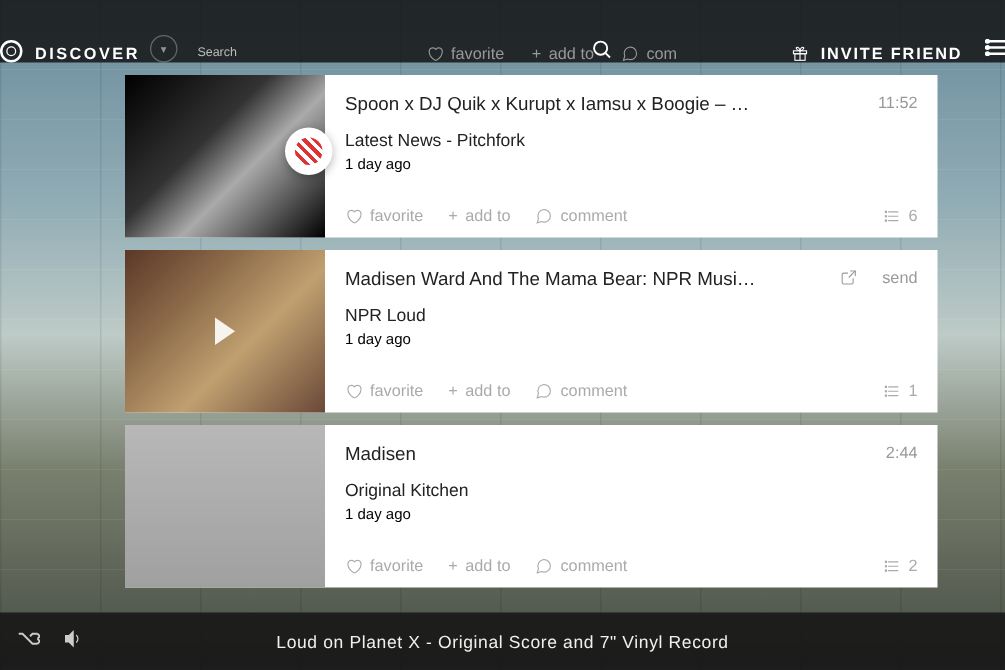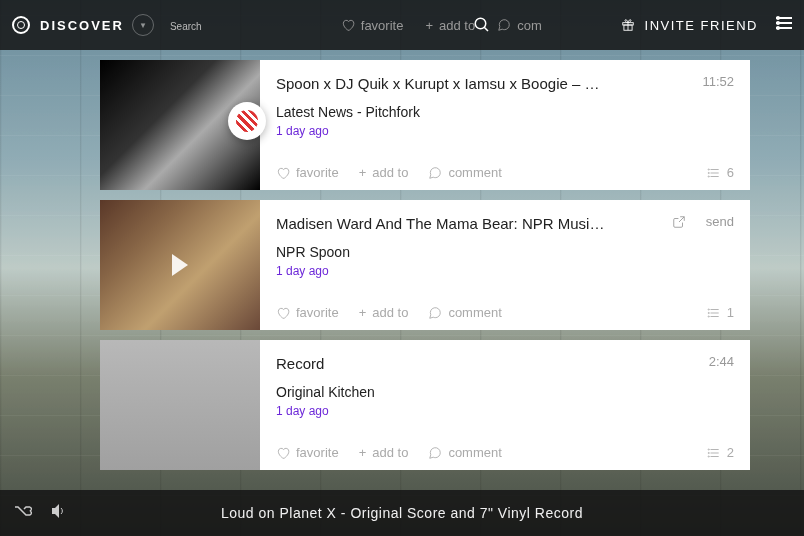--- a/index.html
+++ b/index.html
@@ -1,49 +1,49 @@
 <!DOCTYPE html>
 <html><head>
 <meta charset="utf-8">
 <style>
 *{margin:0;padding:0;box-sizing:border-box;font-family:-apple-system,BlinkMacSystemFont,"Segoe UI",sans-serif}
 body{width:804px;height:536px;overflow:hidden;position:relative;background:#444}
 .bg{position:absolute;inset:0;background:linear-gradient(180deg,#6b8a99 0%,#8fa8b0 30%,#b8c4c0 50%,#7a8070 70%,#4a5048 100%);filter:contrast(1.1)}
 .bg::before{content:"";position:absolute;inset:0;background:repeating-linear-gradient(90deg,rgba(0,0,0,0.1) 0px,transparent 2px,transparent 80px),repeating-linear-gradient(0deg,rgba(255,255,255,0.1) 0px,transparent 1px,transparent 40px)}
-.header{position:relative;height:50px;background:rgba(20,20,20,0.85);display:flex;align-items:center;padding:0 12px;color:#fff;z-index:10}
+.header{position:relative;height:50px;background:rgba(20,20,20,0.85);display:flex;align-items:flex-end;padding:0 0;color:#fff;z-index:10}
 .logo{width:18px;height:18px;border:2px solid #fff;border-radius:50%;display:flex;align-items:center;justify-content:center;margin-right:10px}
 .logo::after{content:"";width:6px;height:6px;border:1.5px solid #fff;border-radius:50%}
 .brand{font-size:13px;font-weight:700;letter-spacing:2px;margin-right:8px}
 .dd{width:22px;height:22px;border:1.5px solid rgba(255,255,255,0.3);border-radius:50%;display:flex;align-items:center;justify-content:center;font-size:9px;color:rgba(255,255,255,0.5);margin-right:16px;cursor:pointer}
 .search{position:relative;flex:0 0 92px;margin-right:auto}
 .search input{width:100%;background:transparent;border:none;color:#fff;font-size:10px;outline:none}
 .search input::placeholder{color:#bbb}
 .hdr-actions{display:flex;gap:22px;color:#999;font-size:13px;align-items:center}
 .hdr-act{display:flex;align-items:center;gap:6px;cursor:pointer}
 .mag{position:absolute;left:472px;width:20px;height:20px;display:flex;align-items:center;justify-content:center;cursor:pointer}
 .mag svg{width:18px;height:18px;stroke:#fff;stroke-width:2;fill:none}
 .invite{margin-left:auto;display:flex;align-items:center;gap:10px;cursor:pointer}
-.invite-lbl{font-size:13px;font-weight:400;letter-spacing:1.5px}
+.invite-lbl{font-size:13px;font-weight:700;letter-spacing:1.5px}
 .menu-icon{margin-left:18px;cursor:pointer}
 .feed{position:relative;z-index:5;margin:0 54px 0 100px;display:flex;flex-direction:column;gap:10px;padding-top:10px}
 .card{display:flex;background:#fff;min-height:130px}
 .thumb{flex:0 0 160px;background:#222;position:relative;display:flex;align-items:center;justify-content:center}
 .thumb.bw{background:linear-gradient(135deg,#000 0%,#333 40%,#aaa 60%,#000 100%)}
 .thumb.tiny{background:linear-gradient(135deg,#5a3828 0%,#8a6848 30%,#c0a070 60%,#6a4838 100%)}
 .thumb.min{background:linear-gradient(180deg,#b8b8b8 0%,#a0a0a0 100%)}
 .play-badge{position:absolute;top:42px;right:-6px;width:38px;height:38px;background:#fff;border-radius:50%;display:flex;align-items:center;justify-content:center;box-shadow:0 2px 8px rgba(0,0,0,0.3)}
 .play-badge::after{content:"";width:22px;height:22px;border-radius:50%;background:repeating-linear-gradient(45deg,#d33 0,#d33 3px,#fff 3px,#fff 6px)}
 .play-tri{width:0;height:0;border-left:16px solid rgba(255,255,255,0.9);border-top:11px solid transparent;border-bottom:11px solid transparent}
 .body{flex:1;padding:14px 16px 10px;display:flex;flex-direction:column;position:relative}
 .row1{display:flex;justify-content:space-between;align-items:flex-start;gap:12px}
 .title{font-size:15px;color:#222;line-height:1.3;overflow:hidden;text-overflow:ellipsis;white-space:nowrap;max-width:330px}
 .dur{font-size:13px;color:#999;flex-shrink:0}
 .send{display:flex;align-items:center;gap:20px;color:#999;font-size:13px;cursor:pointer}
 .src{font-size:14px;color:#222;margin-top:10px}
-.ago{font-size:12px;color:#6d28d9;margin-top:4px}
+.ago{font-size:12px;color:#000000;margin-top:4px}
 .acts{margin-top:auto;display:flex;align-items:center;gap:20px;color:#aaa;font-size:13px;padding-top:10px}
 .act{display:flex;align-items:center;gap:6px;cursor:pointer}
 .count{margin-left:auto;display:flex;align-items:center;gap:6px;cursor:pointer}
 .ico{width:14px;height:14px;display:inline-flex;align-items:center;justify-content:center}
 .ico svg{width:14px;height:14px;stroke:currentColor;fill:none;stroke-width:1.5}
 .player{position:absolute;bottom:0;left:0;right:0;height:46px;background:rgba(20,20,20,0.85);display:flex;align-items:center;color:#e8e8e8;z-index:10;padding:16px 14px}
 .pbtn{cursor:pointer;margin-right:18px;color:#ccc}
 .ptitle{position:absolute;left:50%;transform:translateX(-50%);font-size:14px;letter-spacing:0.5px;color:#f0f0f0}
 </style>
 </head>
@@ -169,21 +169,21 @@
             <span class="ico">
               <svg viewBox="0 0 24 24">
                 <path d="M14 3h7v7"></path>
                 <path d="M21 3l-9 9"></path>
                 <path d="M18 13v6a2 2 0 0 1-2 2H5a2 2 0 0 1-2-2V8a2 2 0 0 1 2-2h6"></path>
               </svg>
             </span>
             <span>send</span>
           </div>
       </div>
-      <div class="src">NPR Spoon</div>
+      <div class="src">NPR Loud</div>
       <div class="ago">1 day ago</div>
       <div class="acts">
         <div class="act">
             <span class="ico">
               <svg viewBox="0 0 24 24">
                 <path d="M12 21s-8-5-8-12a5 5 0 0 1 9-3 5 5 0 0 1 9 3c0 7-8 12-8 12z"></path>
               </svg>
             </span>
             <span>favorite</span>
           </div>
@@ -212,21 +212,21 @@
             </span>
             <span>1</span>
           </div>
       </div>
     </div>
   </div>
   <div class="card">
     <div class="thumb min"></div>
     <div class="body">
       <div class="row1">
-        <div class="title">Record</div>
+        <div class="title">Madisen</div>
         <div class="dur">2:44</div>
       </div>
       <div class="src">Original Kitchen</div>
       <div class="ago">1 day ago</div>
       <div class="acts">
         <div class="act">
             <span class="ico">
               <svg viewBox="0 0 24 24">
                 <path d="M12 21s-8-5-8-12a5 5 0 0 1 9-3 5 5 0 0 1 9 3c0 7-8 12-8 12z"></path>
               </svg>

